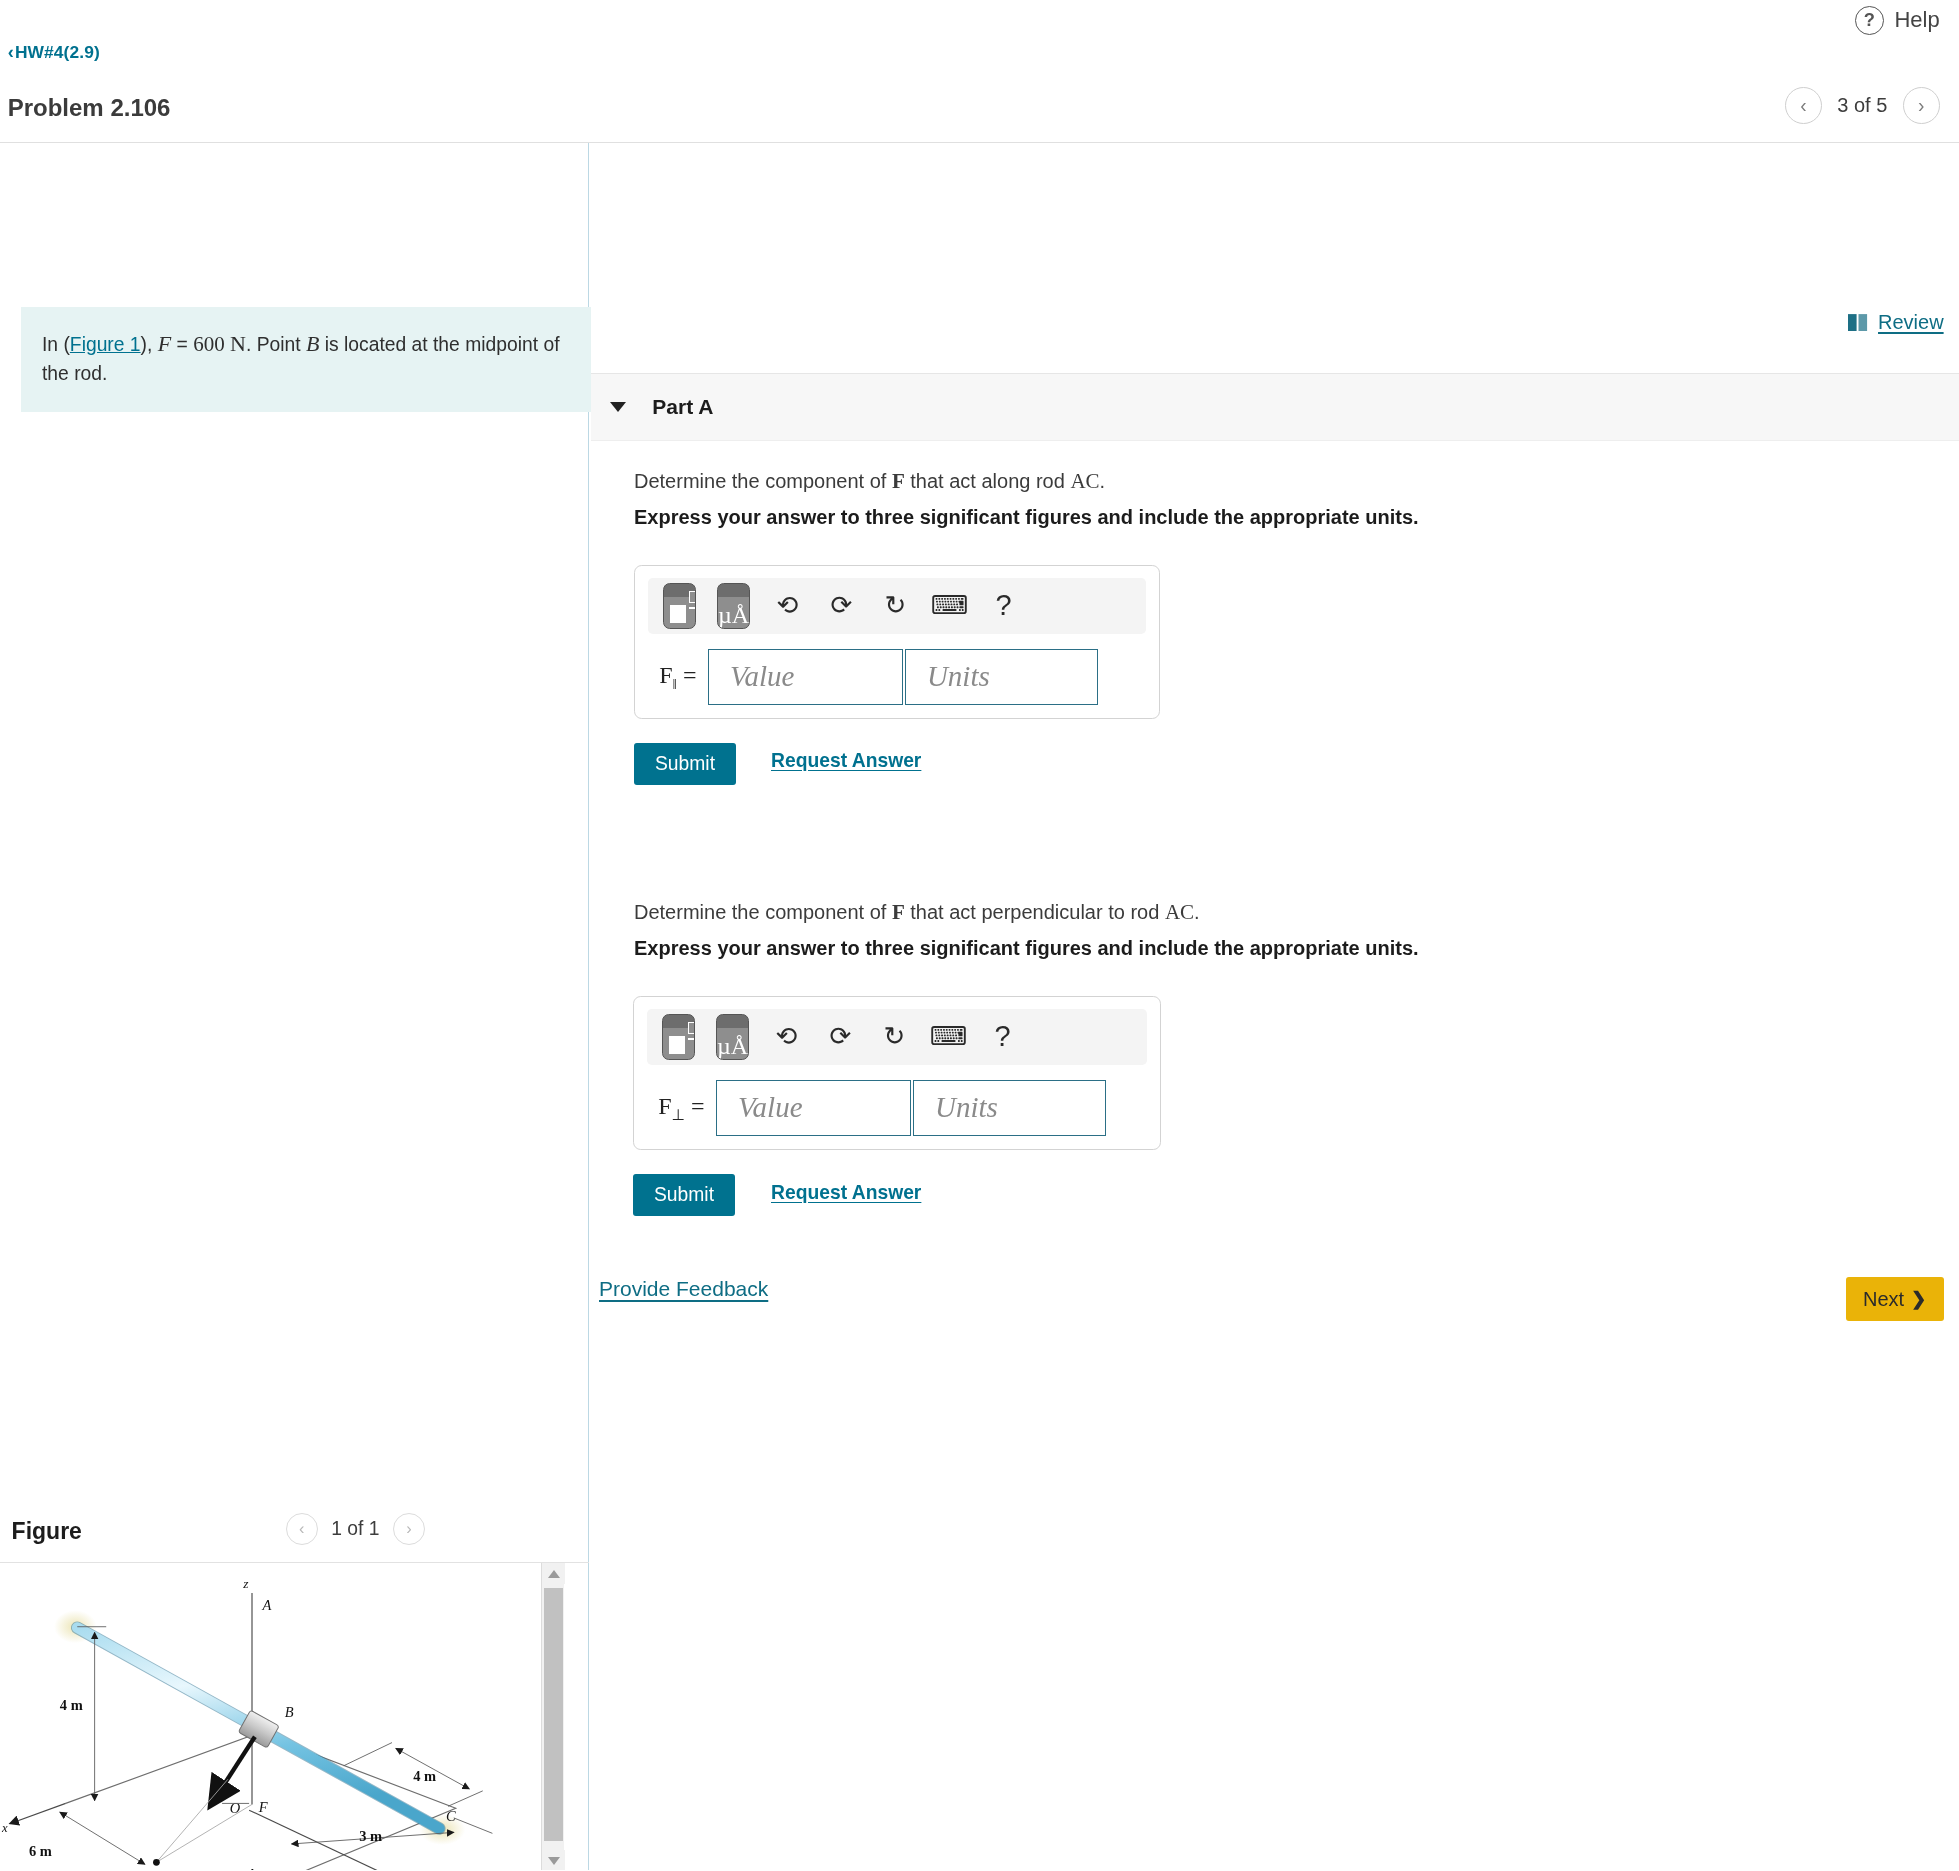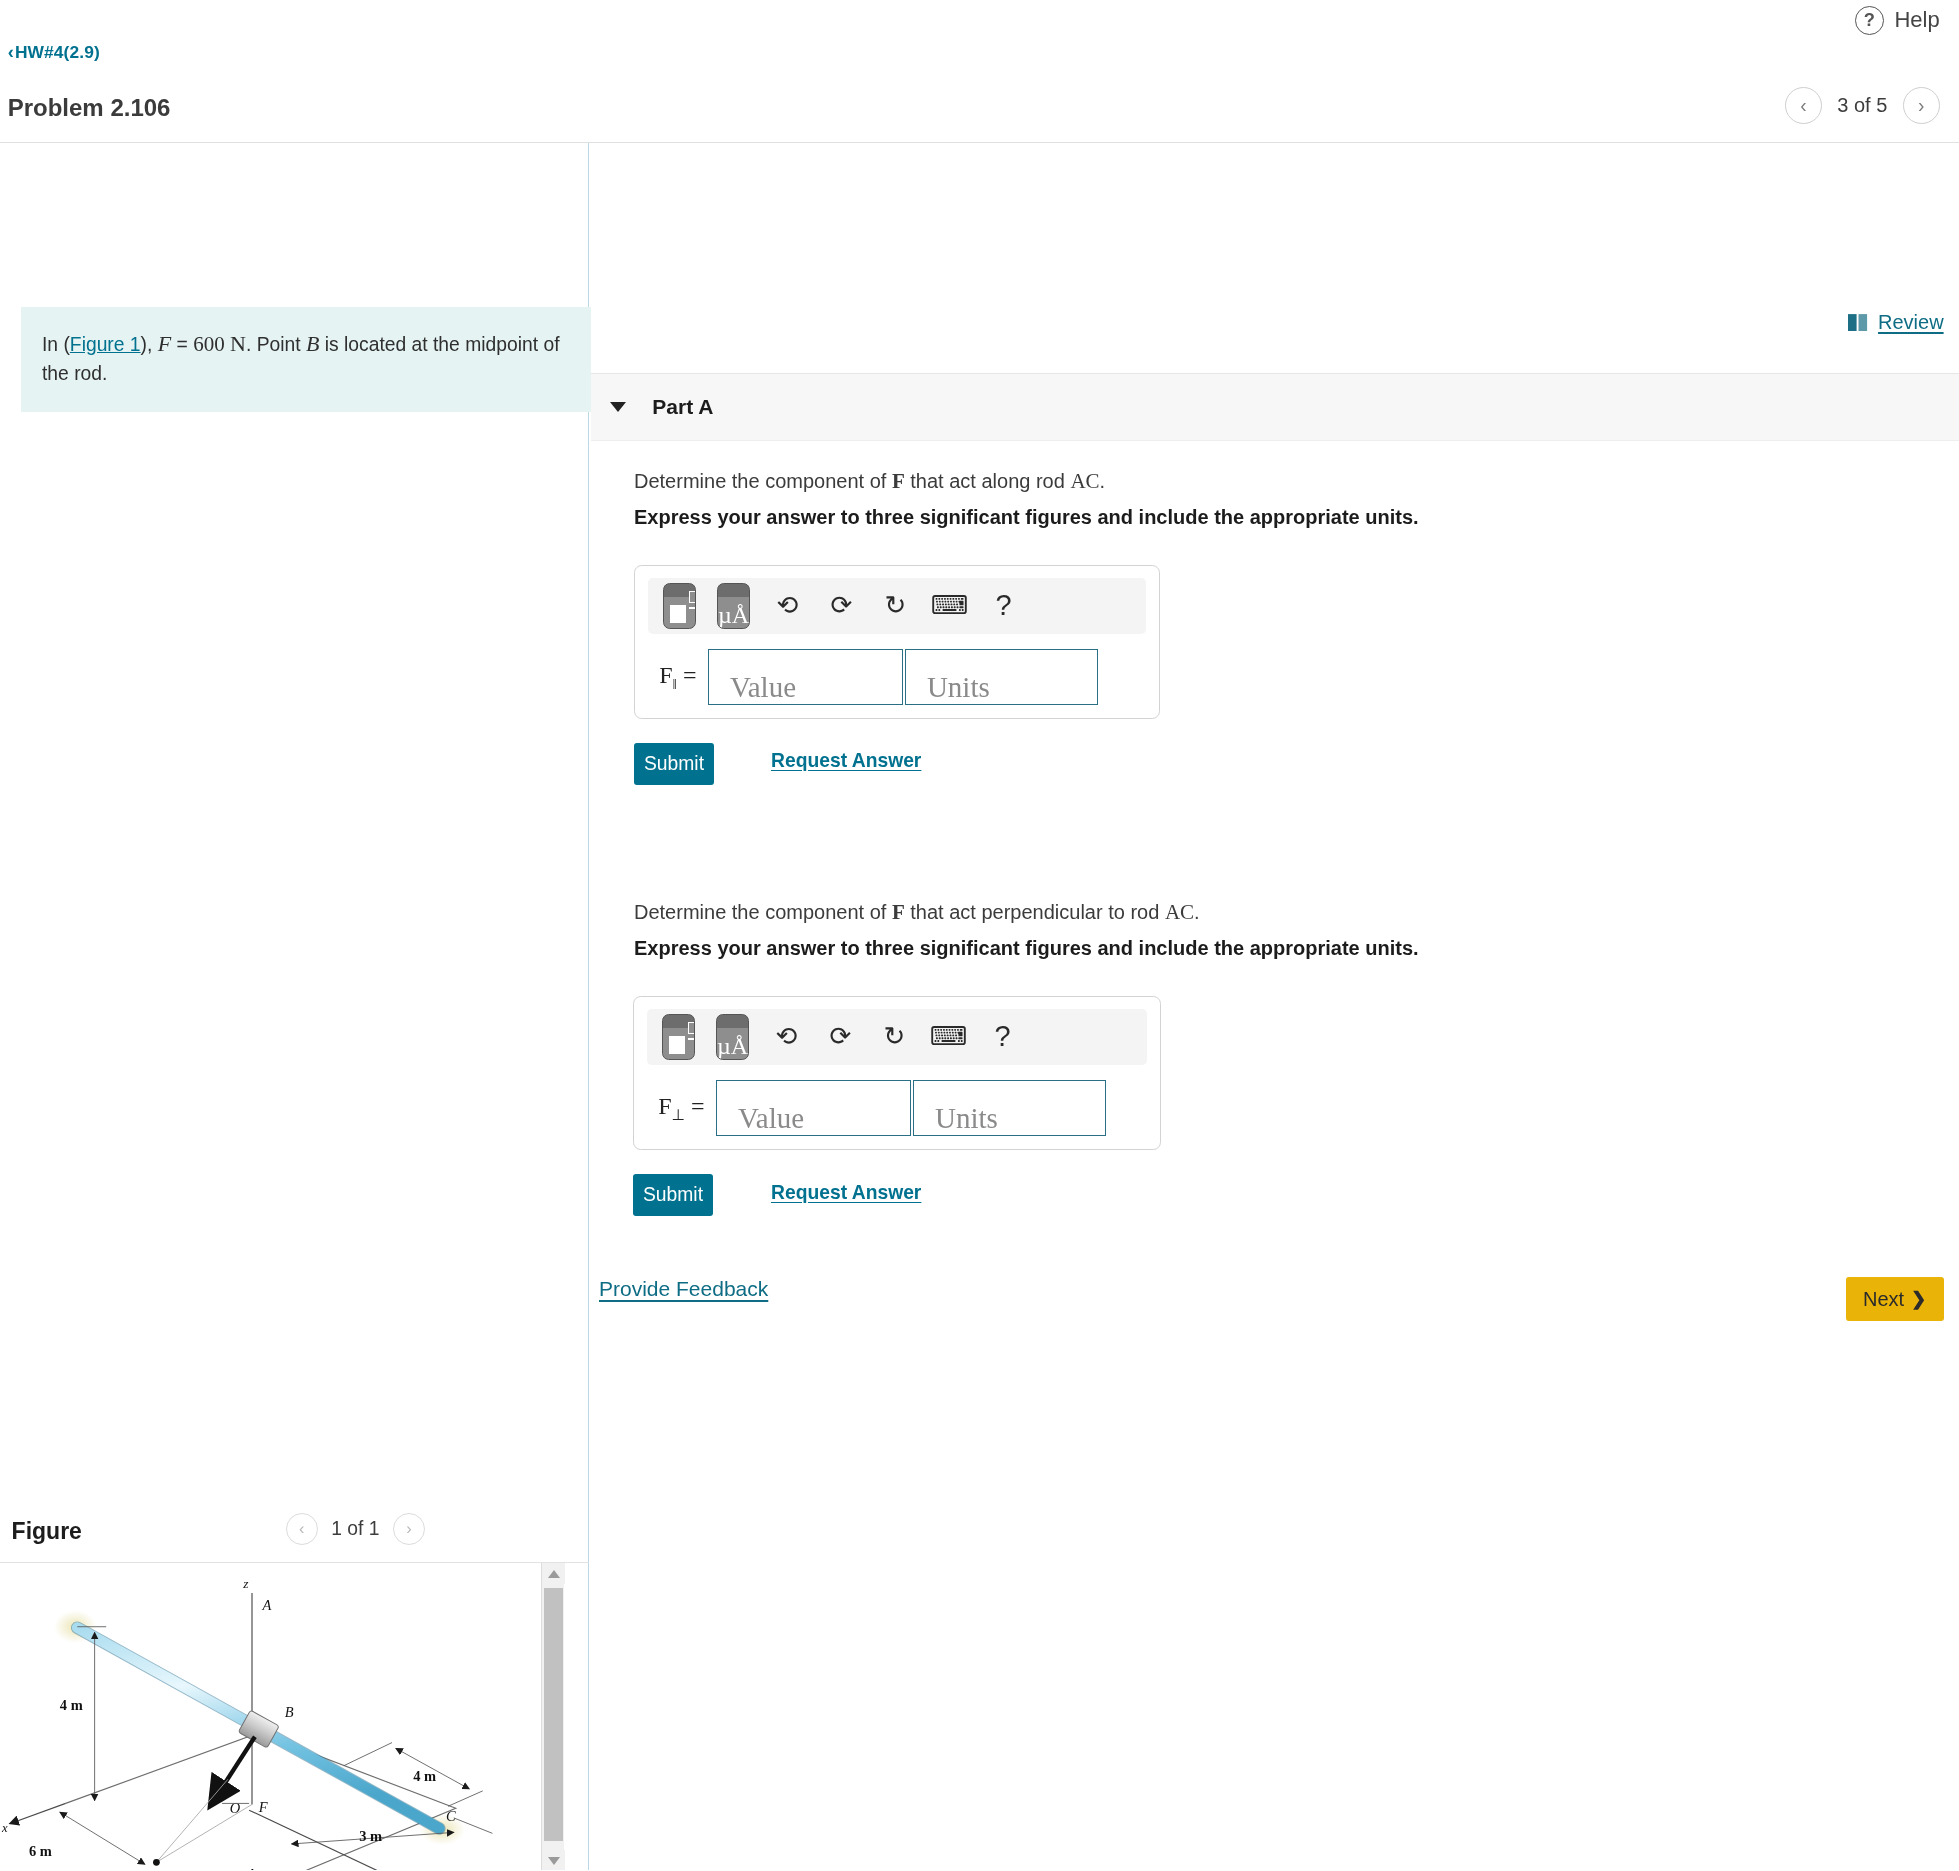--- a/index.html
+++ b/index.html
@@ -210,30 +210,30 @@
   .tbtn-icon.qm { font-size: 29px; font-weight: normal; }
 
   .answer-row { display: flex; align-items: center; margin-top: 15.4px; }
   .answer-var {
     font-family: "Liberation Serif", serif; font-size: 24px;
     color: #222; padding-left: 11.6px; padding-right: 11.6px; white-space: nowrap;
   }
   .answer-var sub { font-size: 15.4px; }
   .answer-input {
     height: 56px; border: 1px solid #2b6f86; background: #fff;
-    display: flex; align-items: flex-end; padding-left: 21px;
-    font-family: "Liberation Serif", serif; 
+    display: flex; align-items: center; padding-left: 21px;
+    font-family: "Liberation Serif", serif; font-style: italic;
     font-size: 29px; color: #8a8a8a; cursor: text;
   }
   .val-input { width: 195px; }
   .unit-input { width: 193px; margin-left: 1.9px; }
 
   
   .submit-btn {
-    position: absolute; width: 80px; height: 42px;
+    position: absolute; width: 102px; height: 42px;
     background: #00728f; color: #fff; border: none; border-radius: 2.9px;
     font-size: 19.3px; font-family: "Liberation Sans", sans-serif; cursor: pointer;
   }
   .request-link {
     position: absolute; font-size: 19.3px; font-weight: bold; color: #00718f;
     text-decoration: underline; text-underline-offset: 2.9px; cursor: pointer;
   }
 
   
   #provide-feedback {

